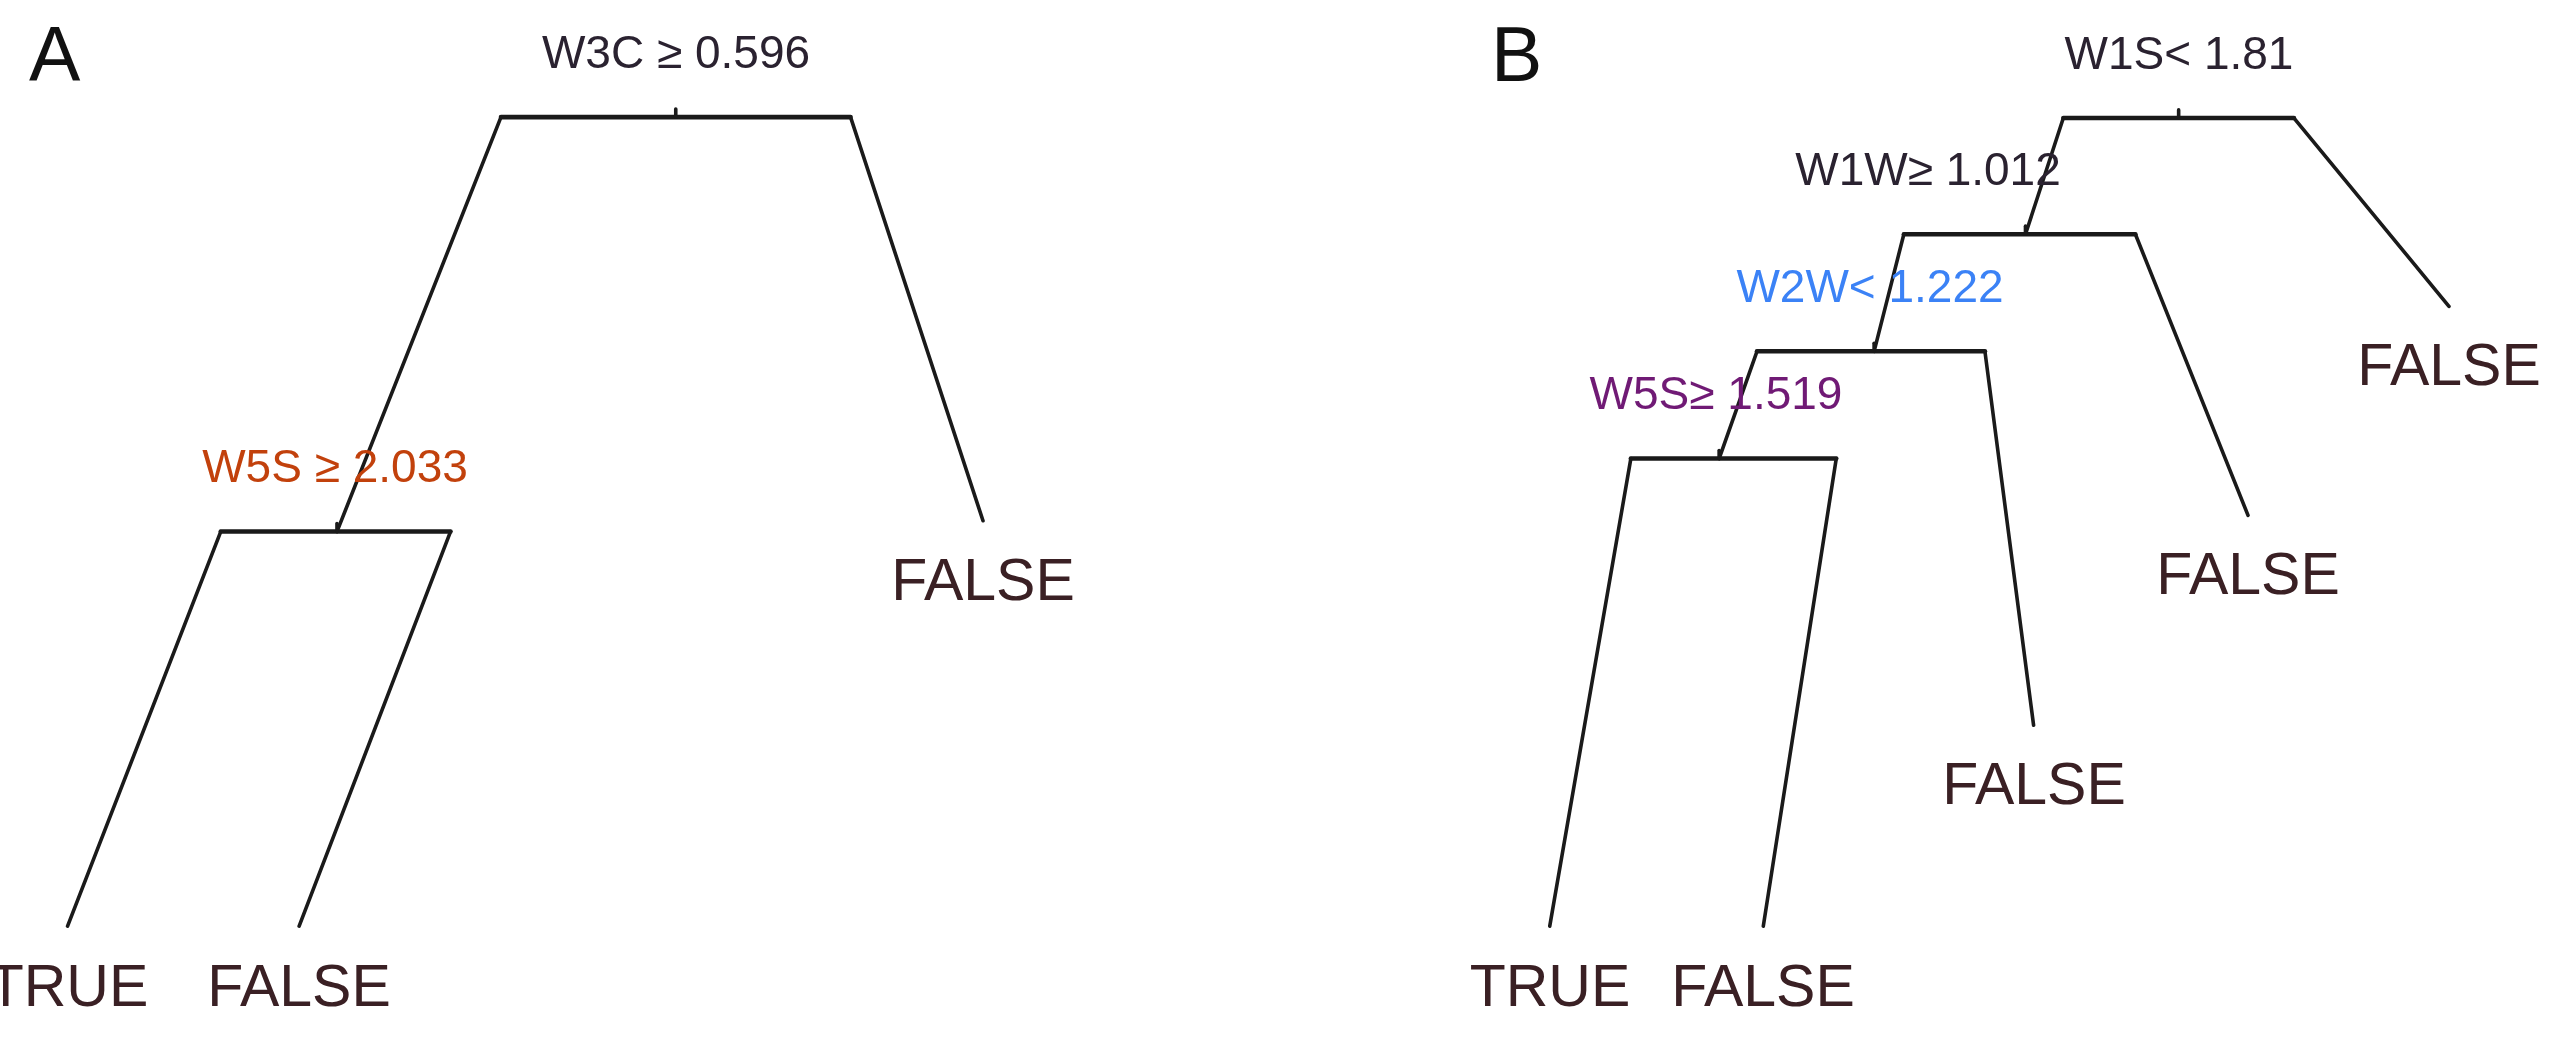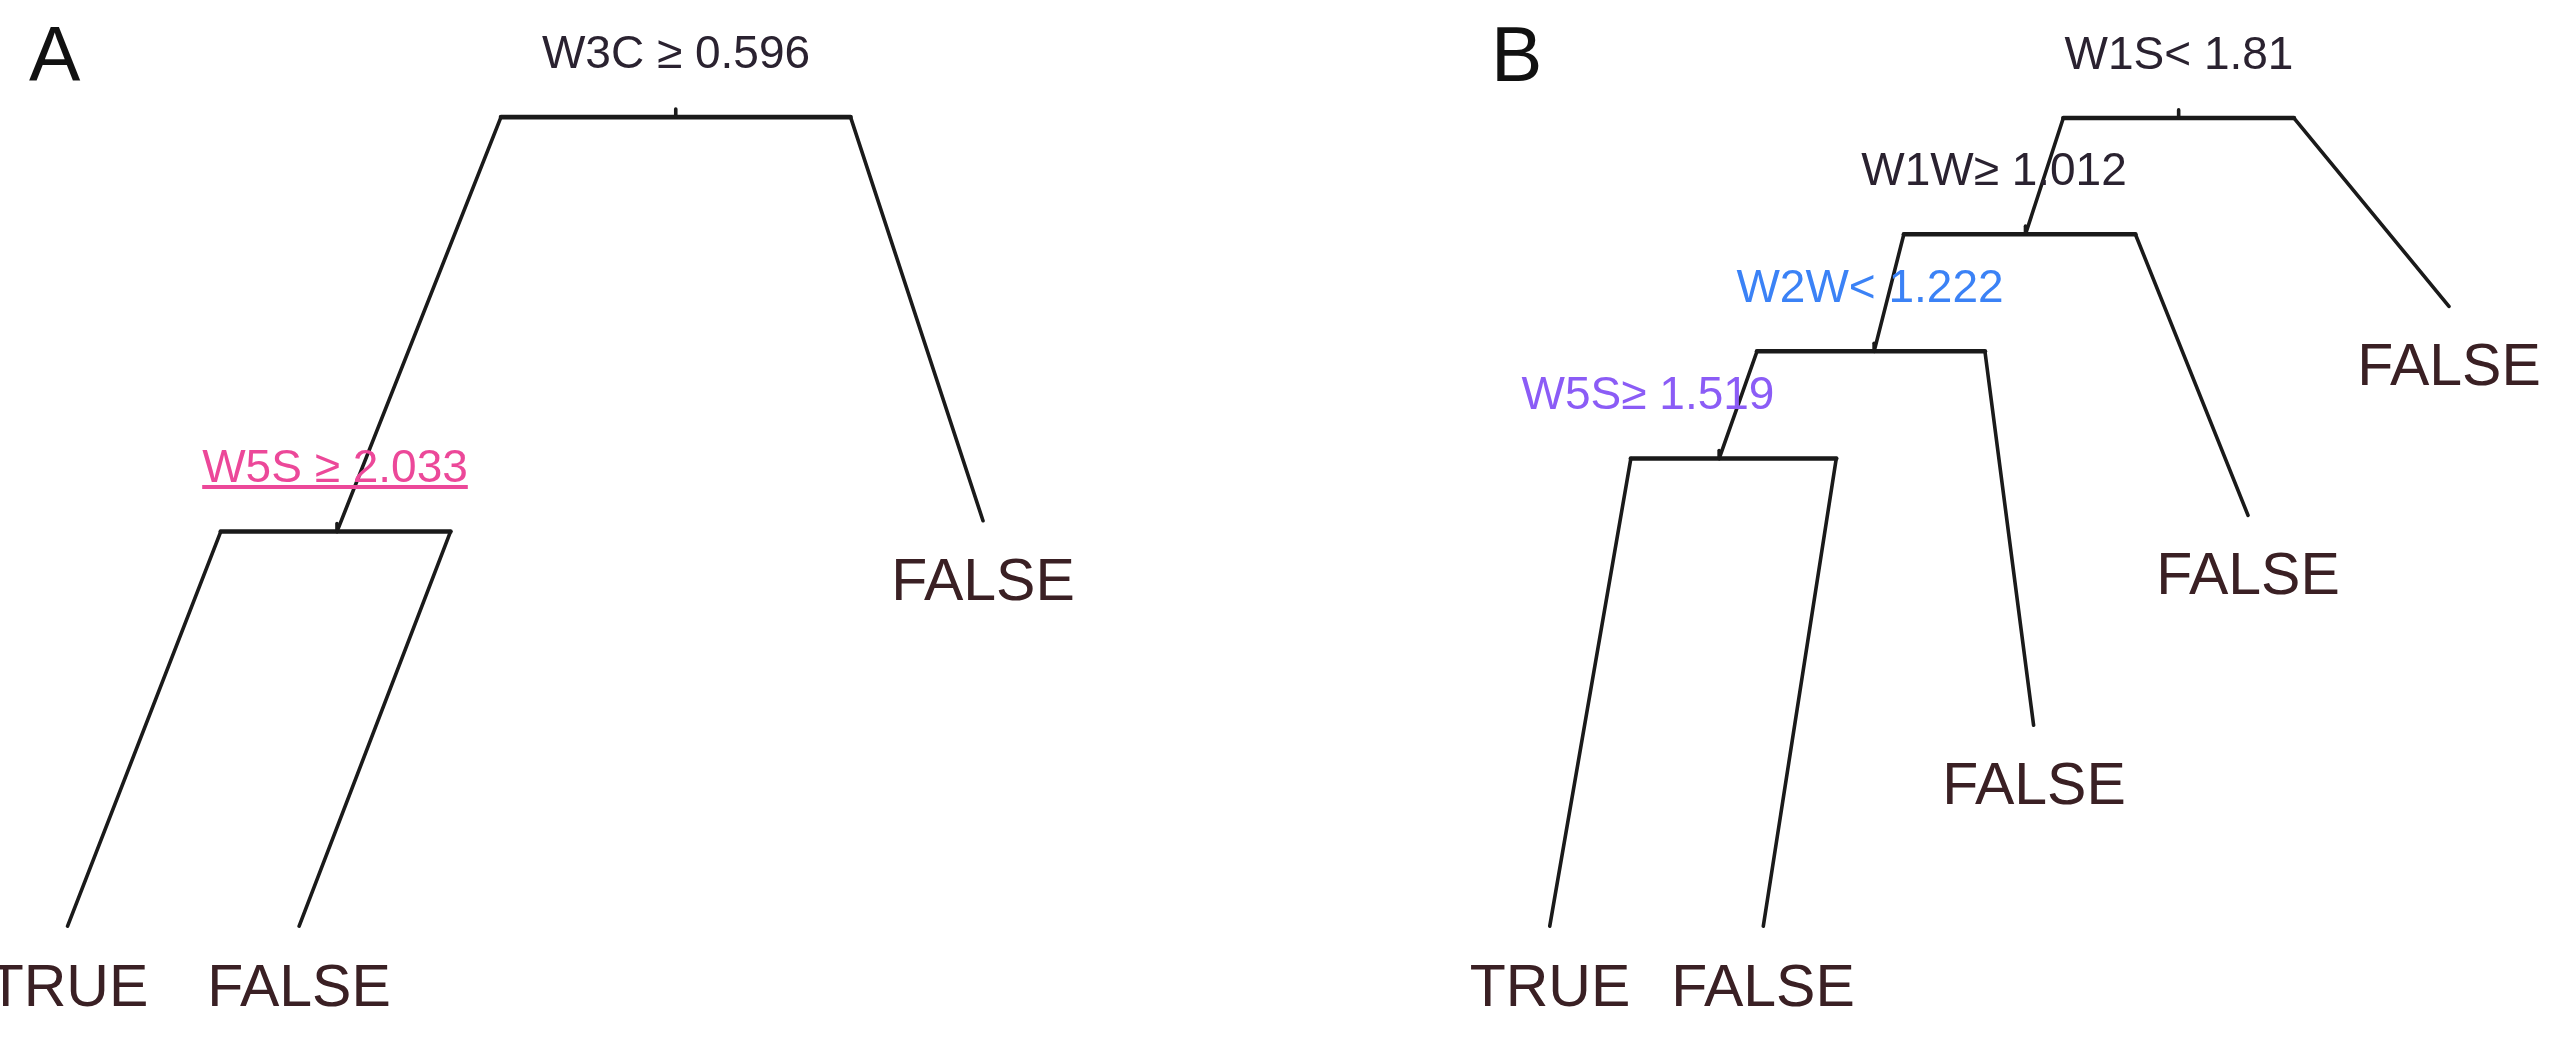--- a/index.html
+++ b/index.html
@@ -80,29 +80,29 @@
         <line x1="374" y1="581" x2="374" y2="590"></line>
         <line x1="2418" y1="122" x2="2418" y2="131"></line>
         <line x1="2248" y1="251" x2="2248" y2="260"></line>
         <line x1="2080" y1="381" x2="2080" y2="390"></line>
         <line x1="1908" y1="500" x2="1908" y2="509"></line>
       </g>
   </svg>
   <div id="text-layer">
       <div class="panel-letter" style="left: 29px; top: 16px;">A</div>
       <div class="node-label" style="left: 676px; top: 29px; color: rgb(42, 34, 48);">W3C ≥ 0.596</div>
-      <div class="node-label" style="left: 335px; top: 443px; color: #ec4899; text-decoration: underline;">W5S ≥ 2.033</div>
+      <div class="node-label" style="left: 335px; top: 443px; color: #c2410c;">W5S ≥ 2.033</div>
       <div class="leaf-label" style="left: 983px; top: 551px; color: rgb(58, 32, 36);">FALSE</div>
       <div class="leaf-label" style="left: 68px; top: 957px; color: rgb(58, 32, 36);">TRUE</div>
       <div class="leaf-label" style="left: 299px; top: 957px; color: rgb(58, 32, 36);">FALSE</div>
       <div class="panel-letter" style="left: 1491px; top: 16px;">B</div>
       <div class="node-label" style="left: 2179px; top: 30px; color: rgb(42, 34, 48);">W1S&lt; 1.81</div>
-      <div class="node-label" style="left: 1994px; top: 146px; color: rgb(42, 34, 48); text-align: right;">W1W≥ 1.012</div>
+      <div class="node-label" style="left: 1928px; top: 146px; color: rgb(42, 34, 48); text-align: right;">W1W≥ 1.012</div>
       <div class="node-label" style="left: 1870px; top: 263px; color: #3b82f6;">W2W&lt; 1.222</div>
-      <div class="node-label" style="left: 1648px; top: 370px; color: #8b5cf6;">W5S≥ 1.519</div>
+      <div class="node-label" style="left: 1716px; top: 370px; color: #701a75;">W5S≥ 1.519</div>
       <div class="leaf-label" style="left: 2449px; top: 336px; color: rgb(58, 32, 36);">FALSE</div>
       <div class="leaf-label" style="left: 2248px; top: 545px; color: rgb(58, 32, 36);">FALSE</div>
       <div class="leaf-label" style="left: 2034px; top: 755px; color: rgb(58, 32, 36);">FALSE</div>
       <div class="leaf-label" style="left: 1550px; top: 957px; color: rgb(58, 32, 36);">TRUE</div>
       <div class="leaf-label" style="left: 1763px; top: 957px; color: rgb(58, 32, 36);">FALSE</div>
     </div>
 </div>
 
 
 </body></html>

